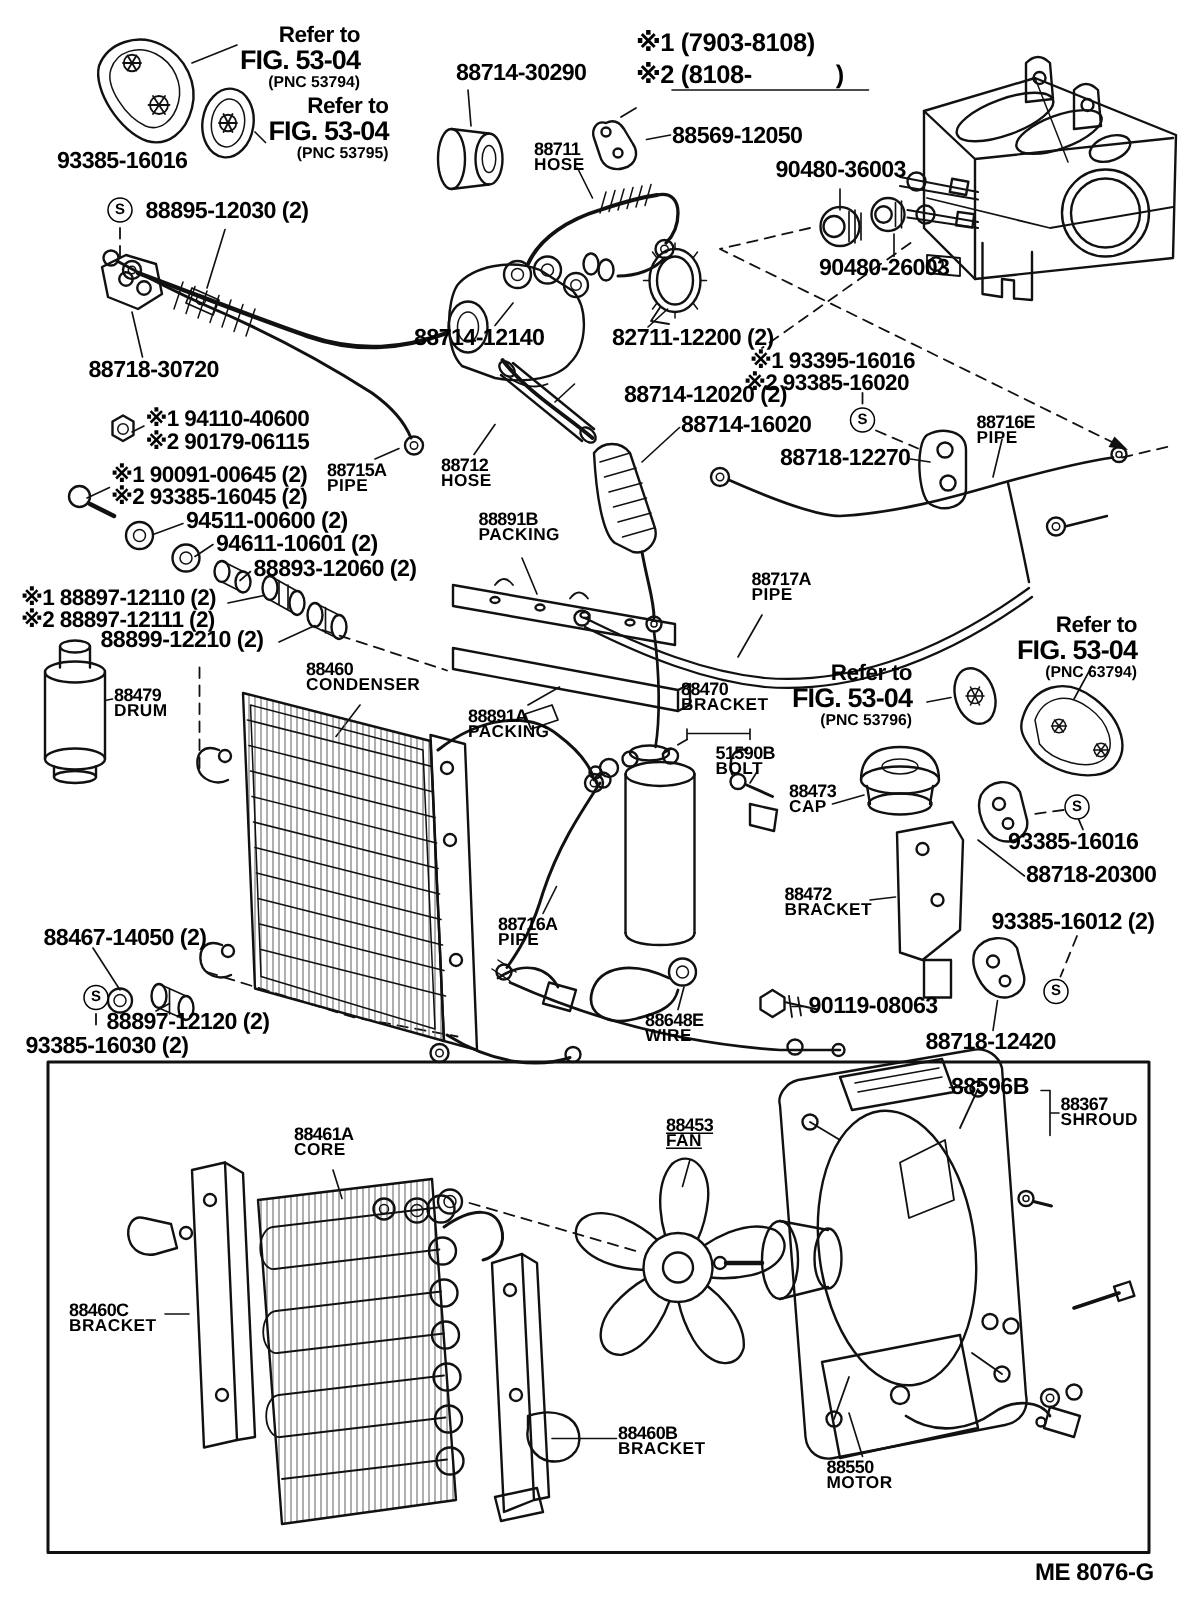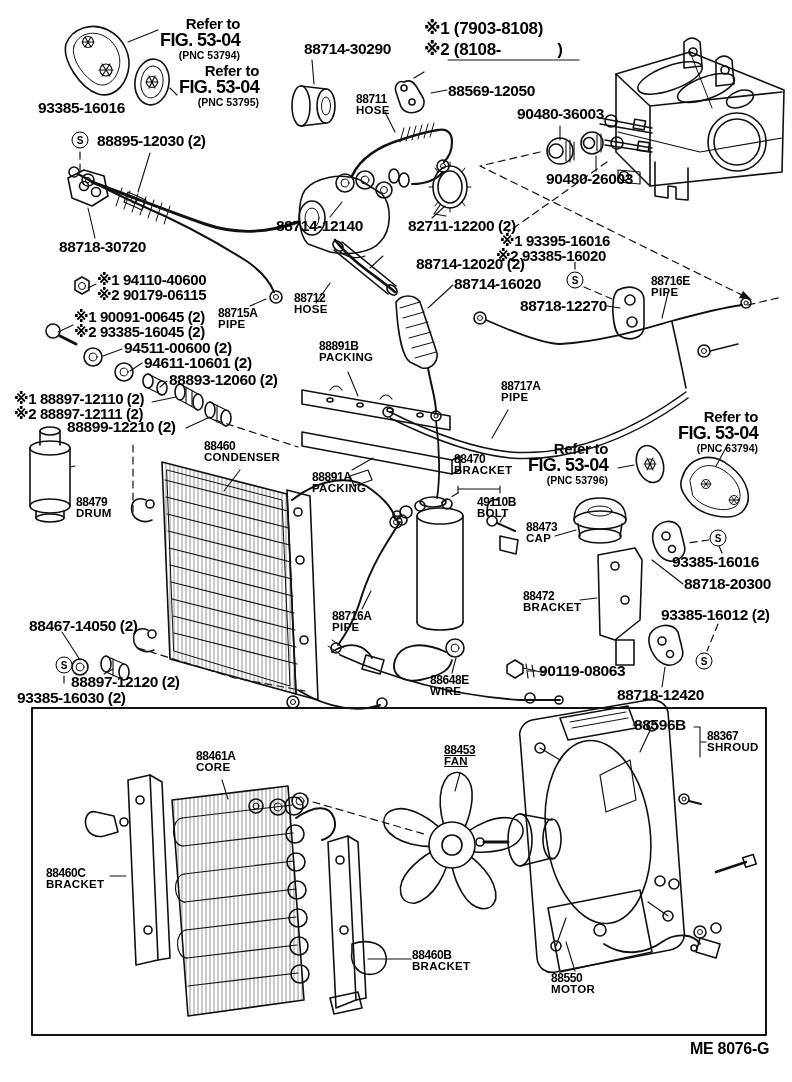--- a/index.html
+++ b/index.html
@@ -468,21 +468,21 @@
         <span class="num">88718-12270</span>
       </div>
       <div class="lbl big" style="left: 651px; top: 275px;">
         <span class="num">88716E</span>
         <span class="sub">PIPE</span>
       </div>
       <div class="lbl big" style="left: 218px; top: 307px;">
         <span class="num">88715A</span>
         <span class="sub">PIPE</span>
       </div>
-      <div class="lbl big" style="left: 294px; top: 292px;">
+      <div class="lbl big" style="left: 294px; top: 304px;">
         <span class="num">88712</span>
         <span class="sub">HOSE</span>
       </div>
       <div class="lbl big" style="left: 319px; top: 340px;">
         <span class="num">88891B</span>
         <span class="sub">PACKING</span>
       </div>
       <div class="lbl big" style="left: 501px; top: 380px;">
         <span class="num">88717A</span>
         <span class="sub">PIPE</span>
@@ -510,38 +510,38 @@
       </div>
       <div class="lbl sm" style="left: 14px; top: 391px;">
         <span class="num">※1 88897-12110 (2)</span>
       </div>
       <div class="lbl sm" style="left: 14px; top: 406px;">
         <span class="num">※2 88897-12111 (2)</span>
       </div>
       <div class="lbl" style="left: 67px; top: 419px;">
         <span class="num">88899-12210 (2)</span>
       </div>
-      <div class="lbl big" style="left: 76px; top: 457px; margin-top: 39px;">
+      <div class="lbl big" style="left: 76px; top: 457px;">
         <span class="num">88479</span>
         <span class="sub">DRUM</span>
       </div>
       <div class="lbl big" style="left: 204px; top: 440px;">
         <span class="num">88460</span>
         <span class="sub">CONDENSER</span>
       </div>
       <div class="lbl big" style="left: 312px; top: 471px;">
         <span class="num">88891A</span>
         <span class="sub">PACKING</span>
       </div>
       <div class="lbl big" style="left: 454px; top: 453px;">
         <span class="num">88470</span>
         <span class="sub">BRACKET</span>
       </div>
       <div class="lbl big" style="left: 477px; top: 496px;">
-        <span class="num">49110B</span>
+        <span class="num">51590B</span>
         <span class="sub">BOLT</span>
       </div>
       <div class="lbl big" style="left: 526px; top: 521px;">
         <span class="num">88473</span>
         <span class="sub">CAP</span>
       </div>
       <div class="lbl" style="left: 672px; top: 554px;">
         <span class="num">93385-16016</span>
       </div>
       <div class="lbl" style="left: 684px; top: 576px;">

